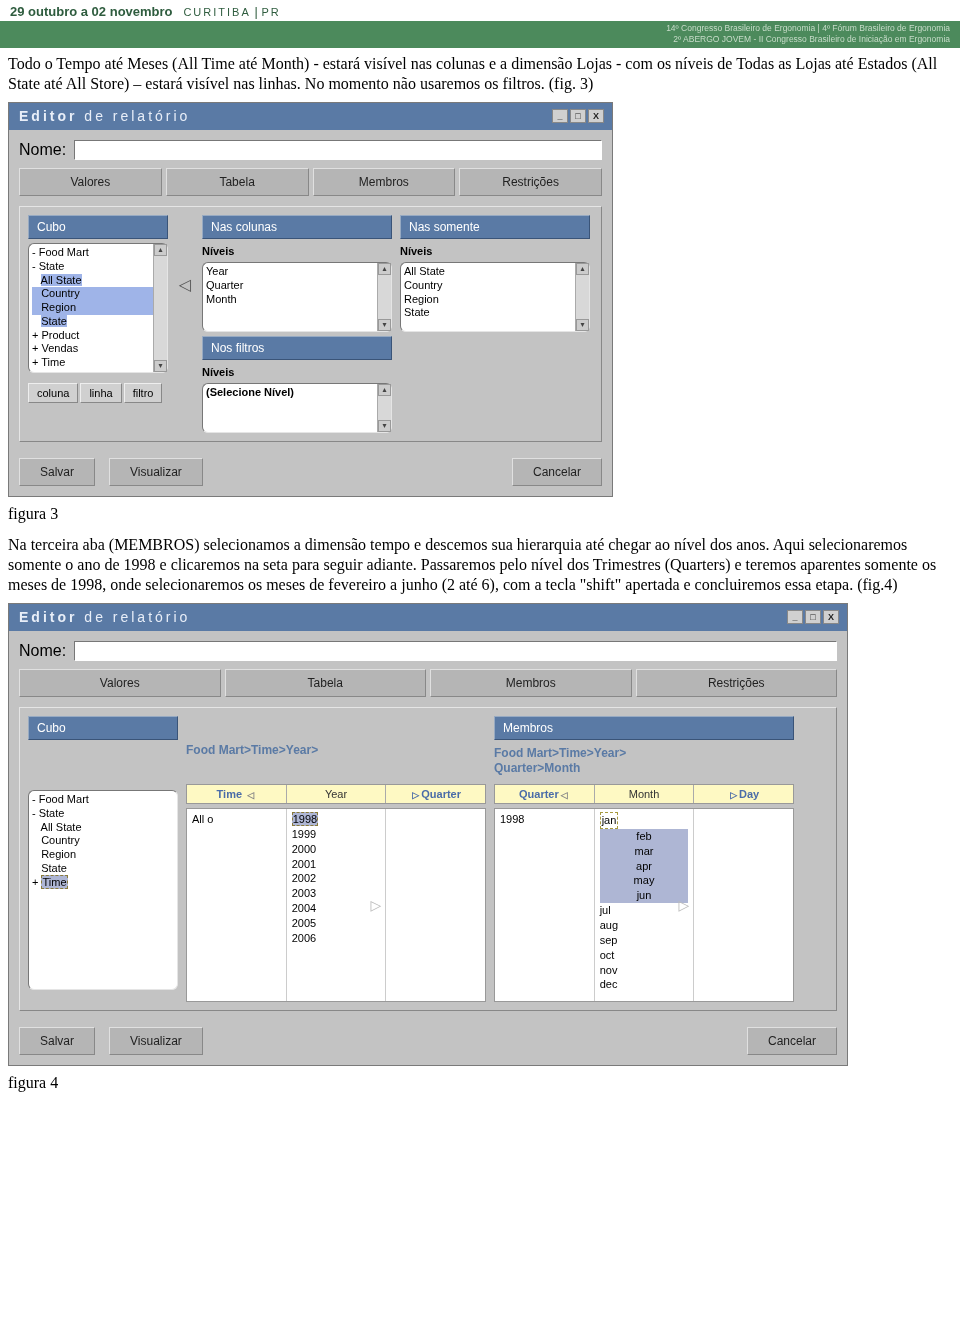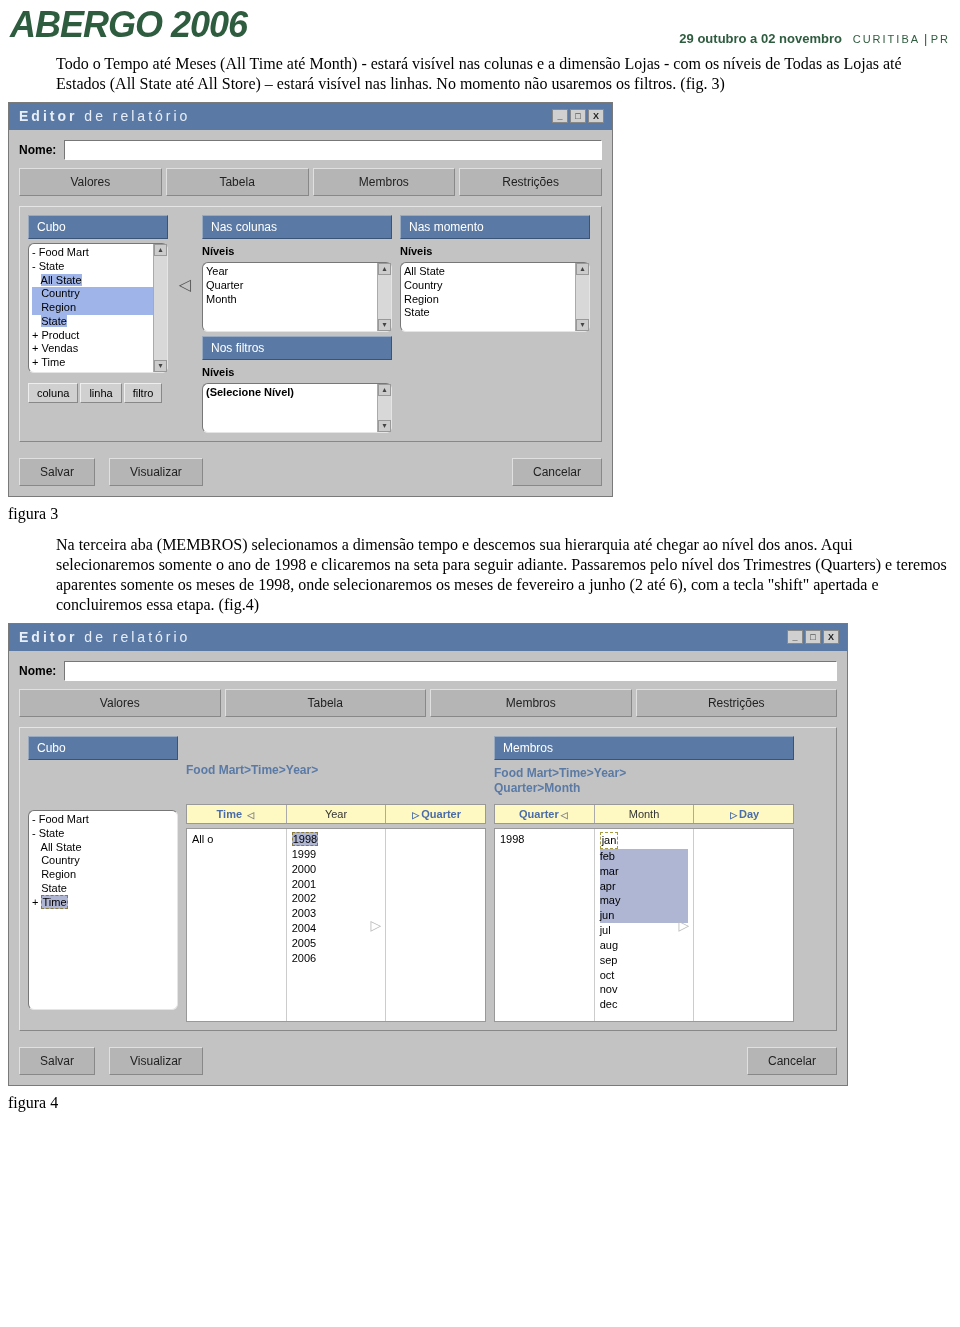--- a/index.html
+++ b/index.html
@@ -10,36 +10,36 @@
   .banner-top { display: flex; justify-content: space-between; align-items: flex-end; padding: 4px 10px 2px 10px; }
   .banner-title { font-family: Arial, sans-serif; font-size: 36px; font-weight: 900; font-style: italic; color: #2e5c3e; letter-spacing: -1px; }
   .banner-right { text-align: right; font-family: Arial, sans-serif; }
   .banner-date { font-size: 13px; color: #2e5c3e; font-weight: 400; }
   .banner-date b { font-weight: 700; }
   .banner-city { font-size: 11px; color: #2e5c3e; letter-spacing: 2px; }
   .banner-sep { color: #2e5c3e; font-style: italic; }
   .banner-sub { background: #4c8a5c; color: #c7dcc9; font-family: Arial, sans-serif; font-size: 8.5px; text-align: right; padding: 2px 10px 3px 10px; line-height: 1.3; }
   
   
-  .body-text { font-size: 16px; padding: 6px 8px 4px 8px; line-height: 1.25; margin-left: 48px; }
+  .body-text { font-size: 16px; padding: 6px 8px 4px 8px; line-height: 1.25; }
   .caption { font-size: 16px; padding: 4px 8px 6px 8px; }
   
   
   .shot { background: #c3c3c3; border: 1px solid #7a7a7a; font-family: Arial, sans-serif; font-size: 11px; color: #000; margin: 4px 0 4px 8px; }
   .shot1 { width: 605px; }
   .shot2 { width: 840px; }
   
   .titlebar { background: #5a7aa5; color: #e8eef8; padding: 5px 8px 6px 10px; display: flex; justify-content: space-between; align-items: center; font-family: Arial, sans-serif; }
   .titlebar-text { font-size: 14px; letter-spacing: 3px; }
   .titlebar-text .bold { font-weight: 700; text-align: right; }
   .win-buttons { display: flex; gap: 2px; }
   .win-btn { width: 16px; height: 14px; background: #d0d0d0; border: 1px solid #888; display: flex; align-items: center; justify-content: center; font-size: 9px; font-weight: 700; color: #222; }
   
   .nome-row { display: flex; align-items: center; padding: 10px 10px 8px 10px; gap: 8px; }
-  .nome-label { font-size: 12px; font-weight: 700; }
+  .nome-label { font-size: 16px; font-weight: 400; }
   .nome-input { flex: 1; height: 20px; background: #fff; border-top: 1px solid #777; border-left: 1px solid #777; border-right: 1px solid #fff; border-bottom: 1px solid #fff; }
   
   .tab-row { display: flex; gap: 4px; padding: 0 10px; }
   .tab { flex: 1; background: #b5b5b5; color: #222; text-align: center; padding: 6px 0; font-size: 12px; border-top: 1px solid #e0e0e0; border-left: 1px solid #e0e0e0; border-right: 1px solid #888; border-bottom: 1px solid #888; }
   
   .content-area { padding: 10px 10px 8px 10px; }
   .inner-panel { background: #c3c3c3; border-top: 1px solid #e5e5e5; border-left: 1px solid #e5e5e5; border-right: 1px solid #888; border-bottom: 1px solid #888; padding: 8px; }
   
   .columns { display: flex; gap: 8px; align-items: flex-start; }
   .col { display: flex; flex-direction: column; gap: 4px; }
@@ -75,37 +75,40 @@
   .nav-col { flex: 1; text-align: center; padding: 3px 0; font-size: 11px; color: #333; position: relative; border-right: 1px solid #aaa; }
   .nav-col:last-child { border-right: none; }
   .nav-col.active { color: #4a6ca8; font-weight: 700; }
   .nav-arrow { font-size: 9px; color: #888; margin: 0 2px; }
   .nav-arrow.b { color: #4a6ca8; }
   .three-lists { display: flex; background: #fff; border: 1px solid #999; height: 194px; }
   .tl-col { flex: 1; border-right: 1px solid #ccc; padding: 3px 5px; font-size: 11px; position: relative; }
   .tl-col:last-child { border-right: none; }
   .tl-arrow { position: absolute; right: 4px; top: 50%; transform: translateY(-50%); font-size: 14px; color: #bbb; }
   .yi { display: block; line-height: 1.35; }
-  .yi.s { background: #aeb6d4; }
+  .yi.s { background: #aeb6d4; text-align: center; }
   .dbox { border: 1px dashed #a89a40; display: inline-block; padding: 0 1px; }
 </style>
 </head>
 <body>
 
 <div class="banner">
   <div class="banner-top">
-    <div class="banner-title">ABERGO 2006</div>
     <div class="banner-right">
       <div class="banner-date">
         <b>29 outubro a 02 novembro</b>&nbsp;&nbsp;
         <span class="banner-city">CURITIBA</span>
         <span class="banner-sep">|</span>
         <span class="banner-city">PR</span>
       </div>
     </div>
+  </div>
+  <div class="banner-sub">
+    <div>14º Congresso Brasileiro de Ergonomia | 4º Fórum Brasileiro de Ergonomia</div>
+    <div>2º ABERGO JOVEM - II Congresso Brasileiro de Iniciação em Ergonomia</div>
   </div>
 </div>
 
 <div class="body-text">Todo o Tempo até Meses (All Time até Month) - estará visível nas colunas e a dimensão Lojas - com os níveis de Todas as Lojas até Estados (All State até All Store) – estará visível nas linhas. No momento não usaremos os filtros. (fig. 3)</div>
 
 <div class="shot shot1">
   <div class="titlebar">
     <div class="titlebar-text">
       <span class="bold">Editor</span><span> de relatório</span>
     </div>
@@ -180,21 +183,21 @@
               <div class="tree-line" style="font-weight:700">(Selecione Nível)</div>
             </div>
             <div class="listbox-scroll">
               <div class="scroll-btn">▴</div>
               <div class="scroll-btn">▾</div>
             </div>
           </div>
         </div>
 
         <div class="col col-right">
-          <div class="blue-header">Nas momento</div>
+          <div class="blue-header">Nas somente</div>
           <div class="sub-label">Níveis</div>
           <div class="listbox" style="height:70px">
             <div class="listbox-body">
               <div class="tree-line">All State</div>
               <div class="tree-line">Country</div>
               <div class="tree-line">Region</div>
               <div class="tree-line">State</div>
             </div>
             <div class="listbox-scroll">
               <div class="scroll-btn">▴</div>

